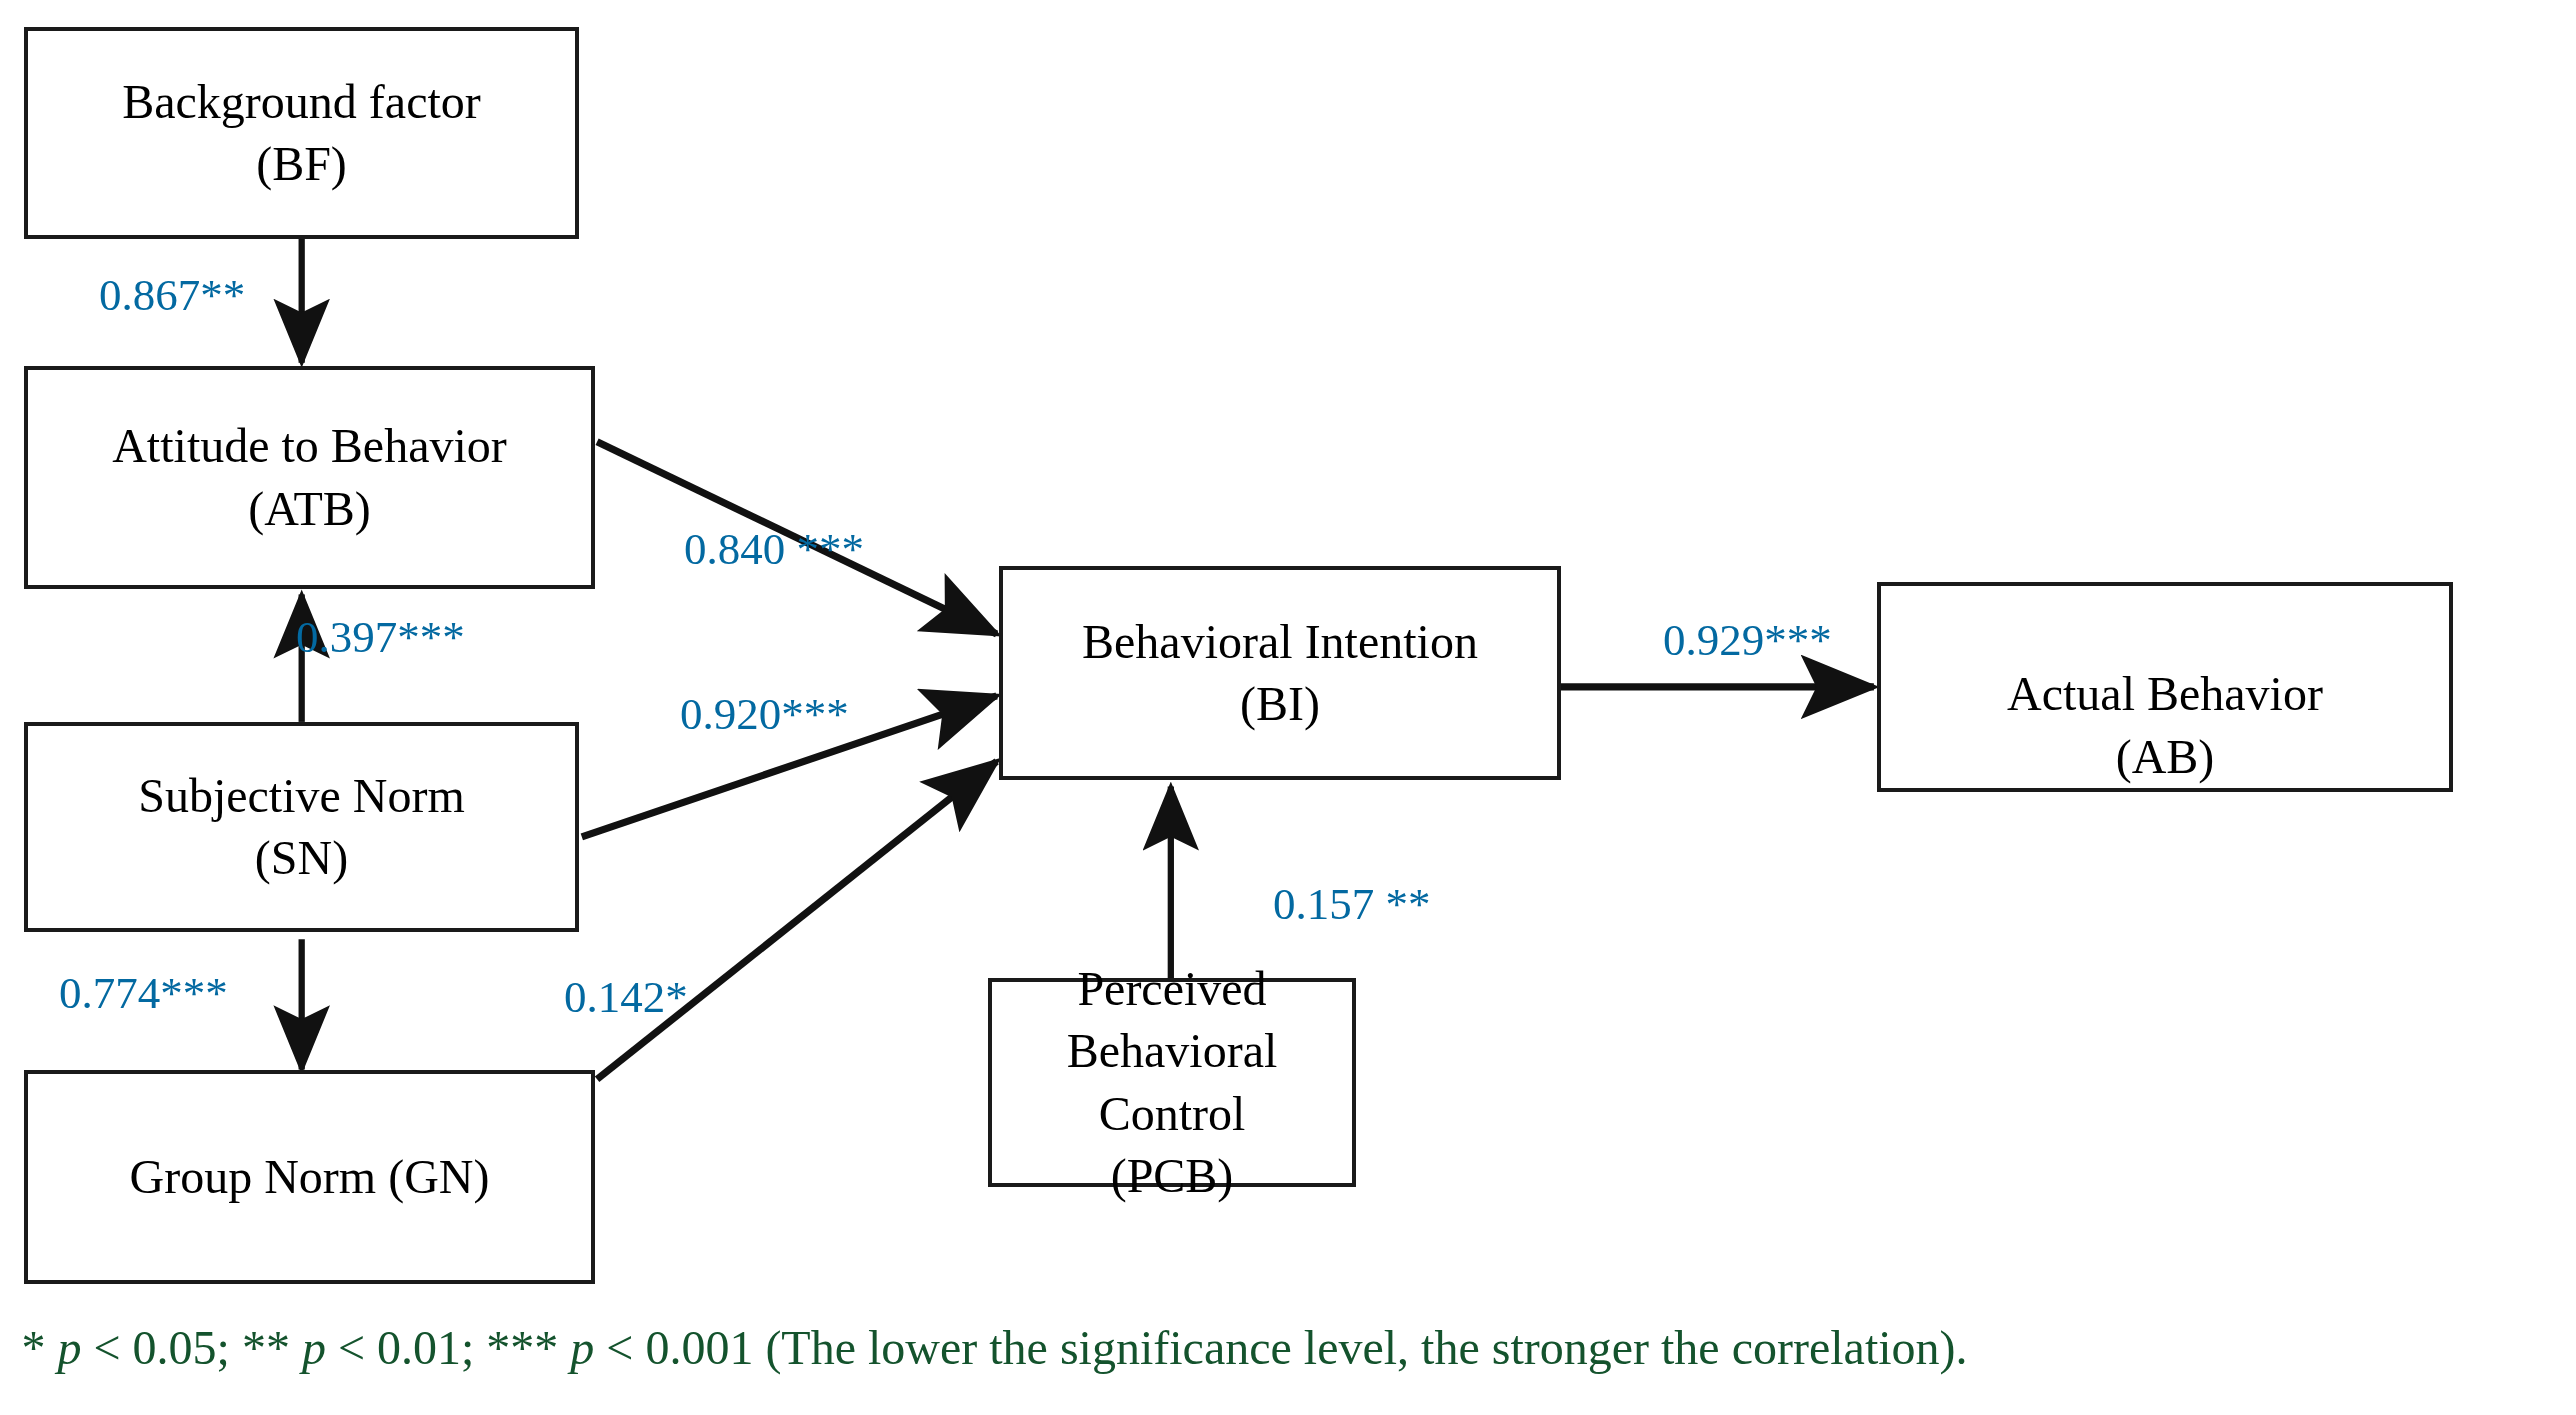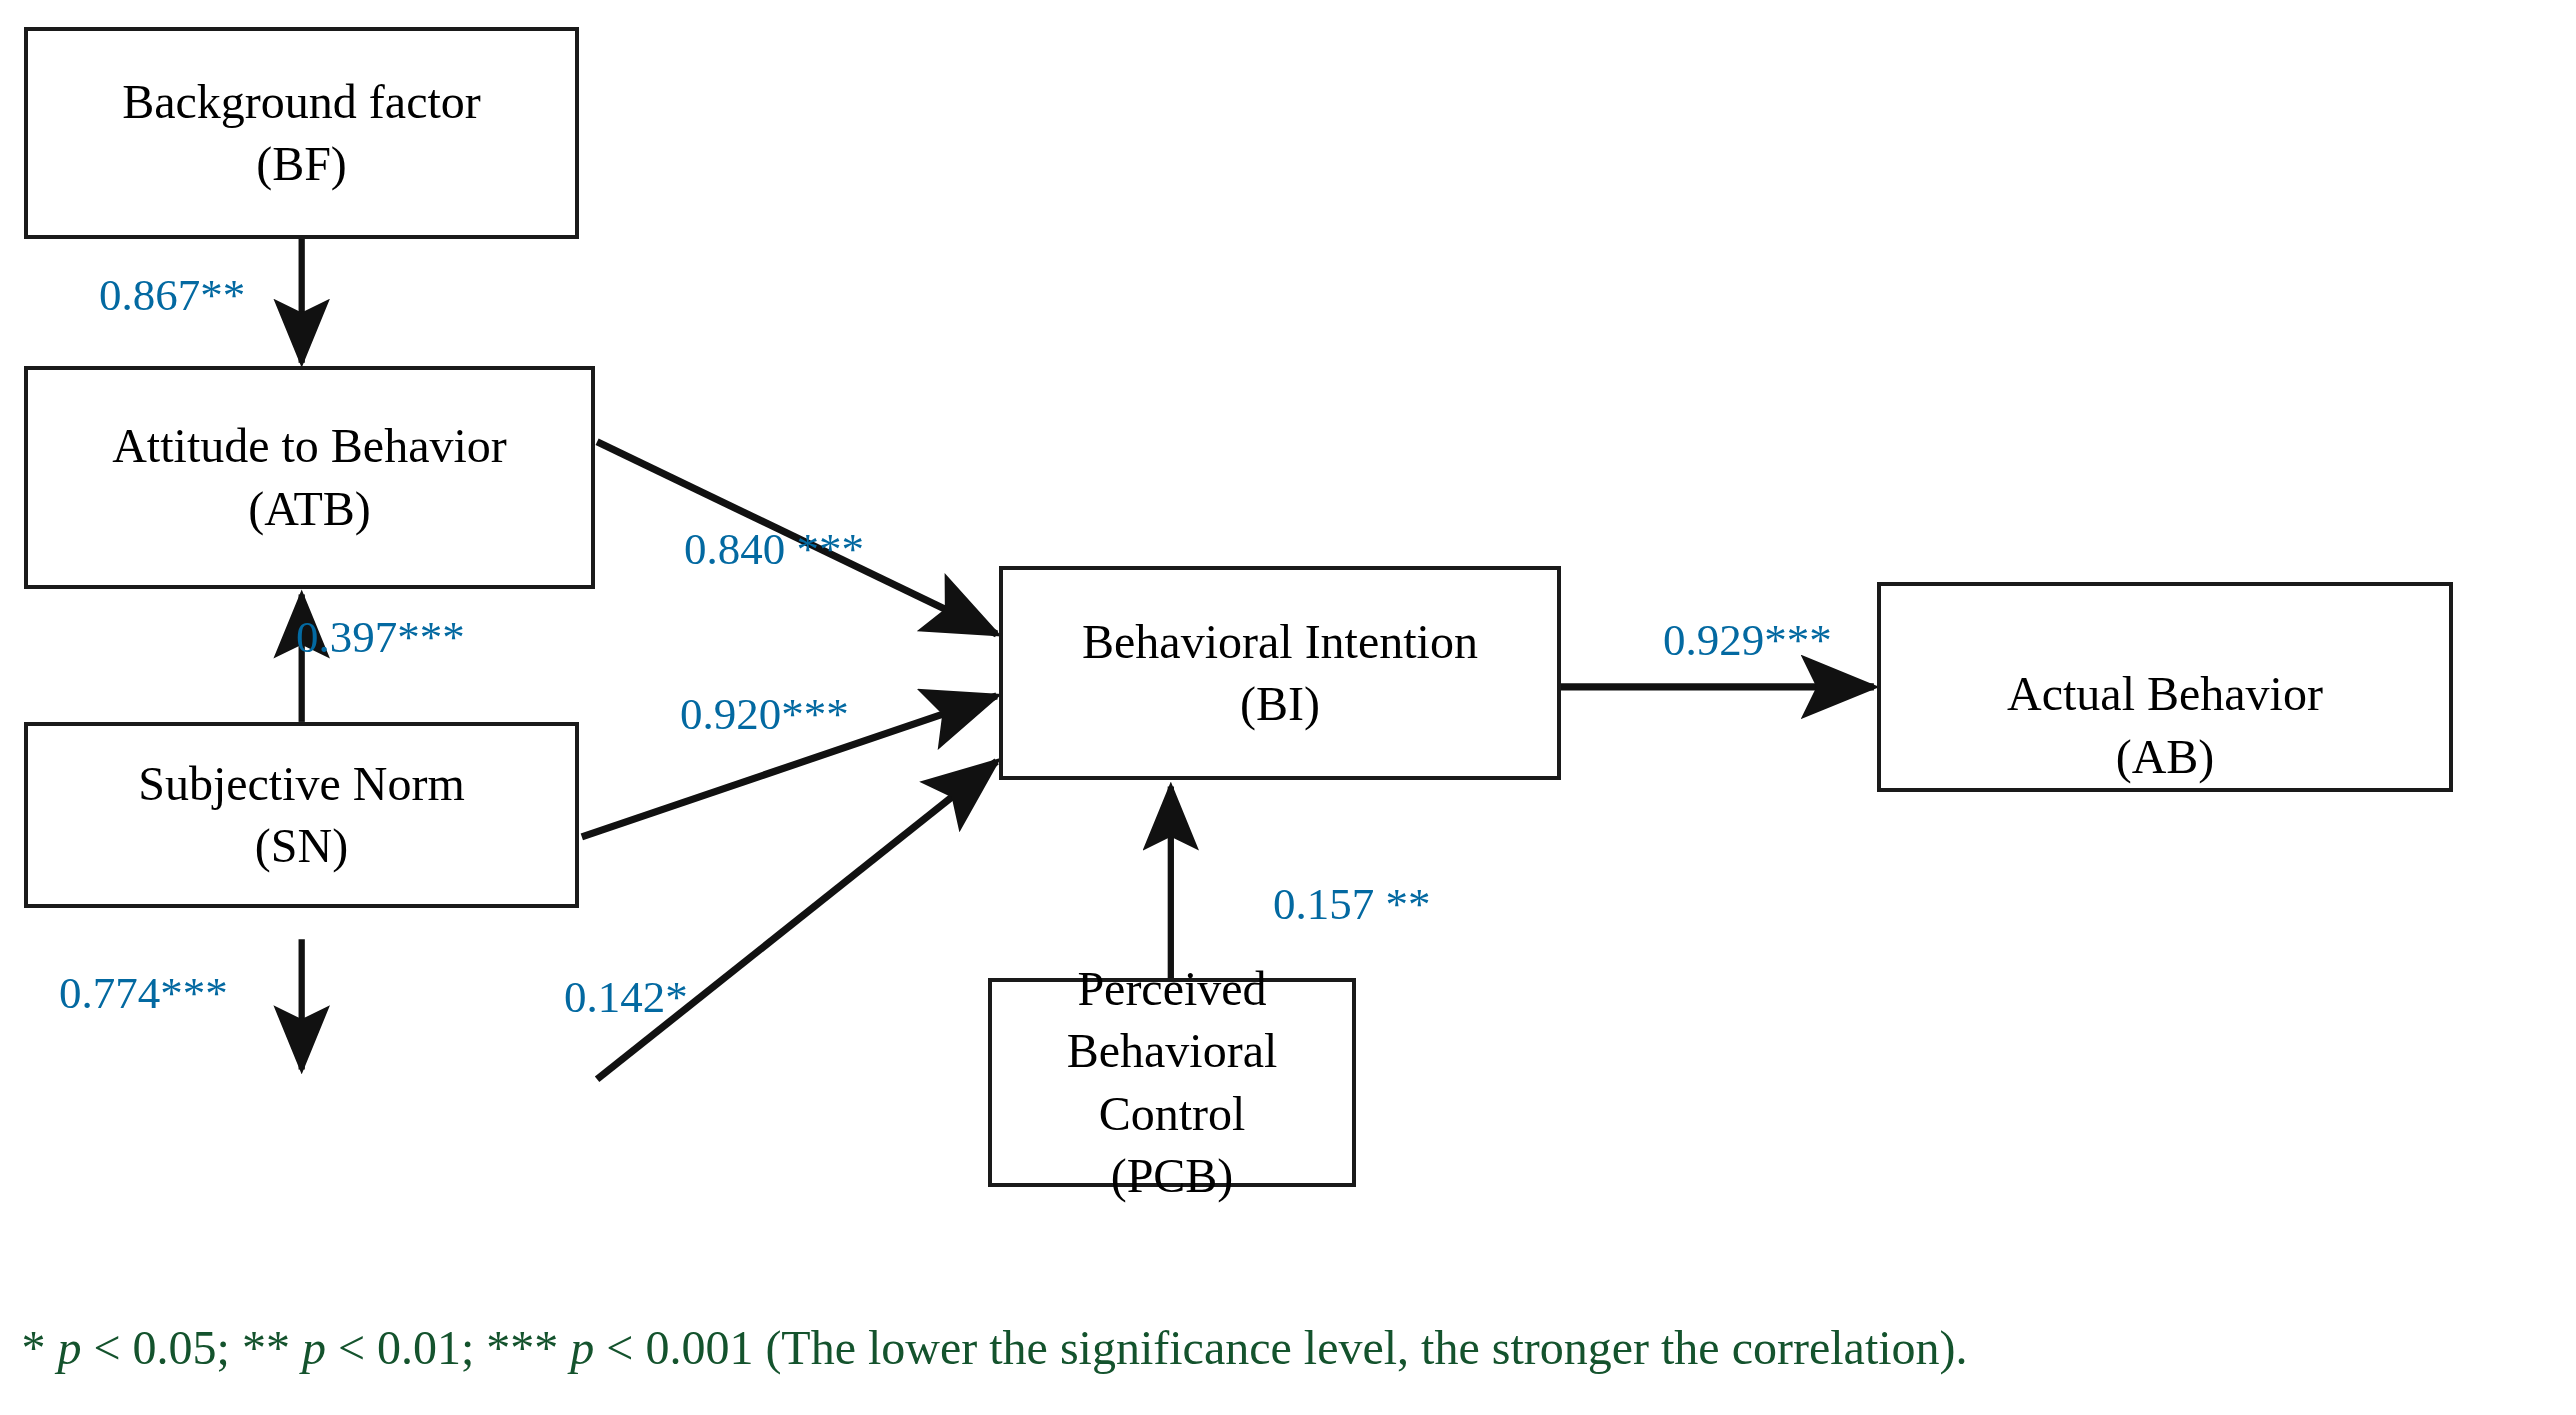--- a/index.html
+++ b/index.html
@@ -76,25 +76,28 @@
   <div class="node" style="left:24px;top:366px;width:571px;height:223px;">
     <span class="label">Attitude to Behavior
 (ATB)</span>
   </div>
 
   <div class="node" style="left:24px;top:27px;width:555px;height:212px;">
     <span class="label">Background factor
 (BF)</span>
   </div>
 
-  <div class="node" style="left:24px;top:722px;width:555px;height:186px;">
+  <div class="node" style="left:24px;top:722px;width:555px;height:210px;">
     <span class="label">Subjective Norm
 (SN)</span>
   </div>
 
+  <div class="node" style="left:24px;top:1070px;width:571px;height:214px;">
+    <span class="label">Group Norm (GN)</span>
+  </div>
 
   <div class="node" style="left:999px;top:566px;width:562px;height:214px;">
     <span class="label">Behavioral Intention
 (BI)</span>
   </div>
 
   <div class="node" style="left:988px;top:978px;width:368px;height:209px;">
     <span class="label">Perceived
 Behavioral Control
 (PCB)</span>

